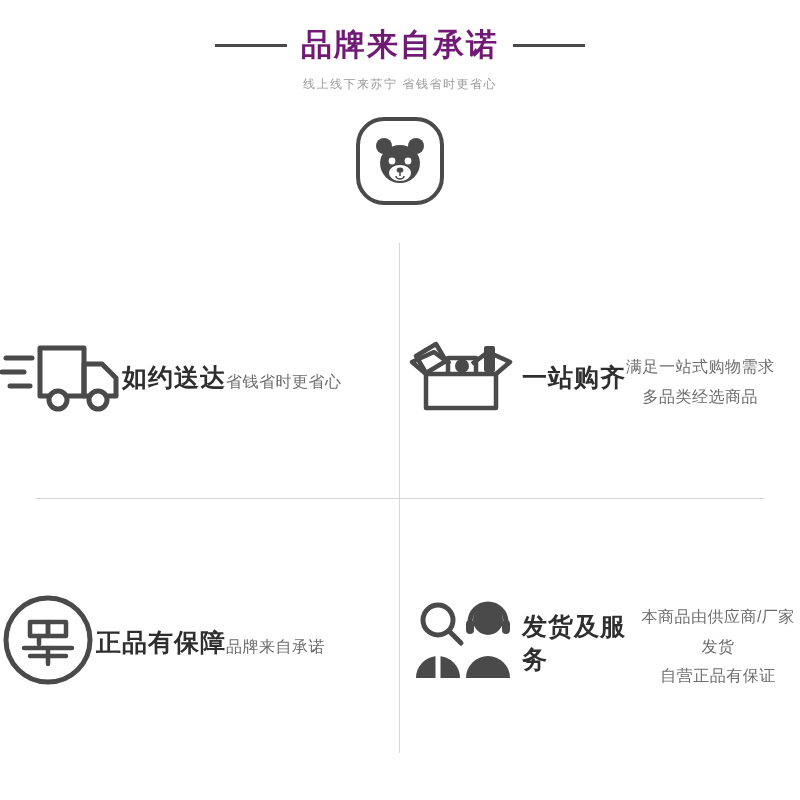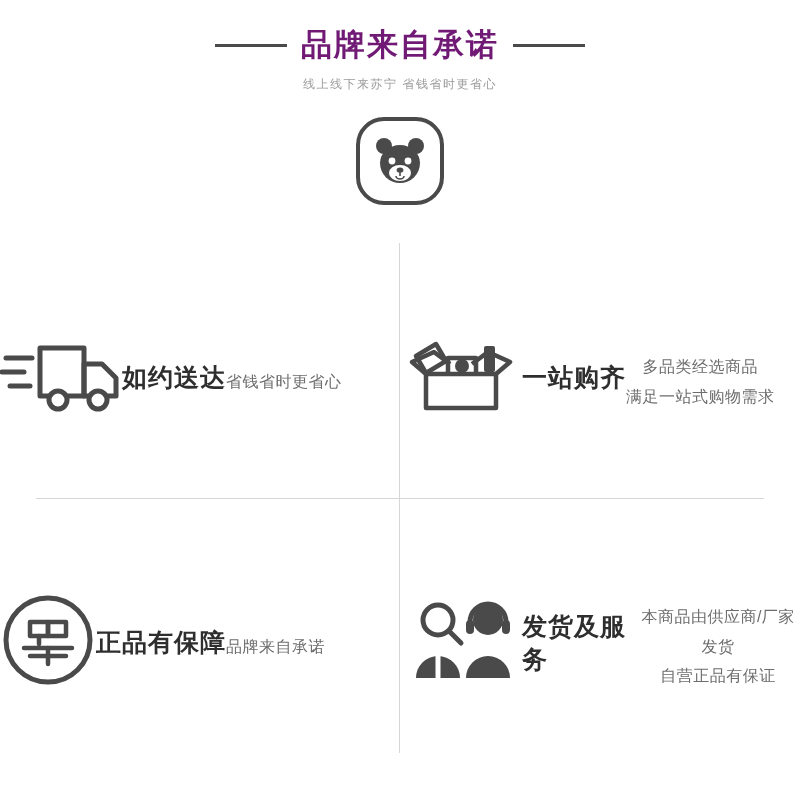--- a/index.html
+++ b/index.html
@@ -198,22 +198,22 @@
             <path d="M16 24 l20 -12 l10 17 l-20 12 z"></path>
           </g>
 
           <g fill="#4a4a4a">
             <rect x="84" y="14" width="11" height="26" rx="2"></rect>
           </g>
         </svg>
       </div>
       <div class="cell-title">一站购齐</div>
       <div class="cell-lines">
+        <div class="cell-line">满足一站式购物需求</div>
         <div class="cell-line">多品类经选商品</div>
-        <div class="cell-line">满足一站式购物需求</div>
       </div>
     </div>
 
     <div class="cell">
       <div class="cell-icon">
         <svg width="96" height="96" viewBox="0 0 96 96">
           <circle cx="48" cy="48" r="42" fill="none" stroke="#4a4a4a" stroke-width="5"></circle>
           <g fill="none" stroke="#4a4a4a" stroke-width="4.5" stroke-linecap="round" stroke-linejoin="round">
             <path d="M30 30 h18 v14 h-18 z"></path>
             <path d="M48 30 h18 v14 h-18 z"></path>

